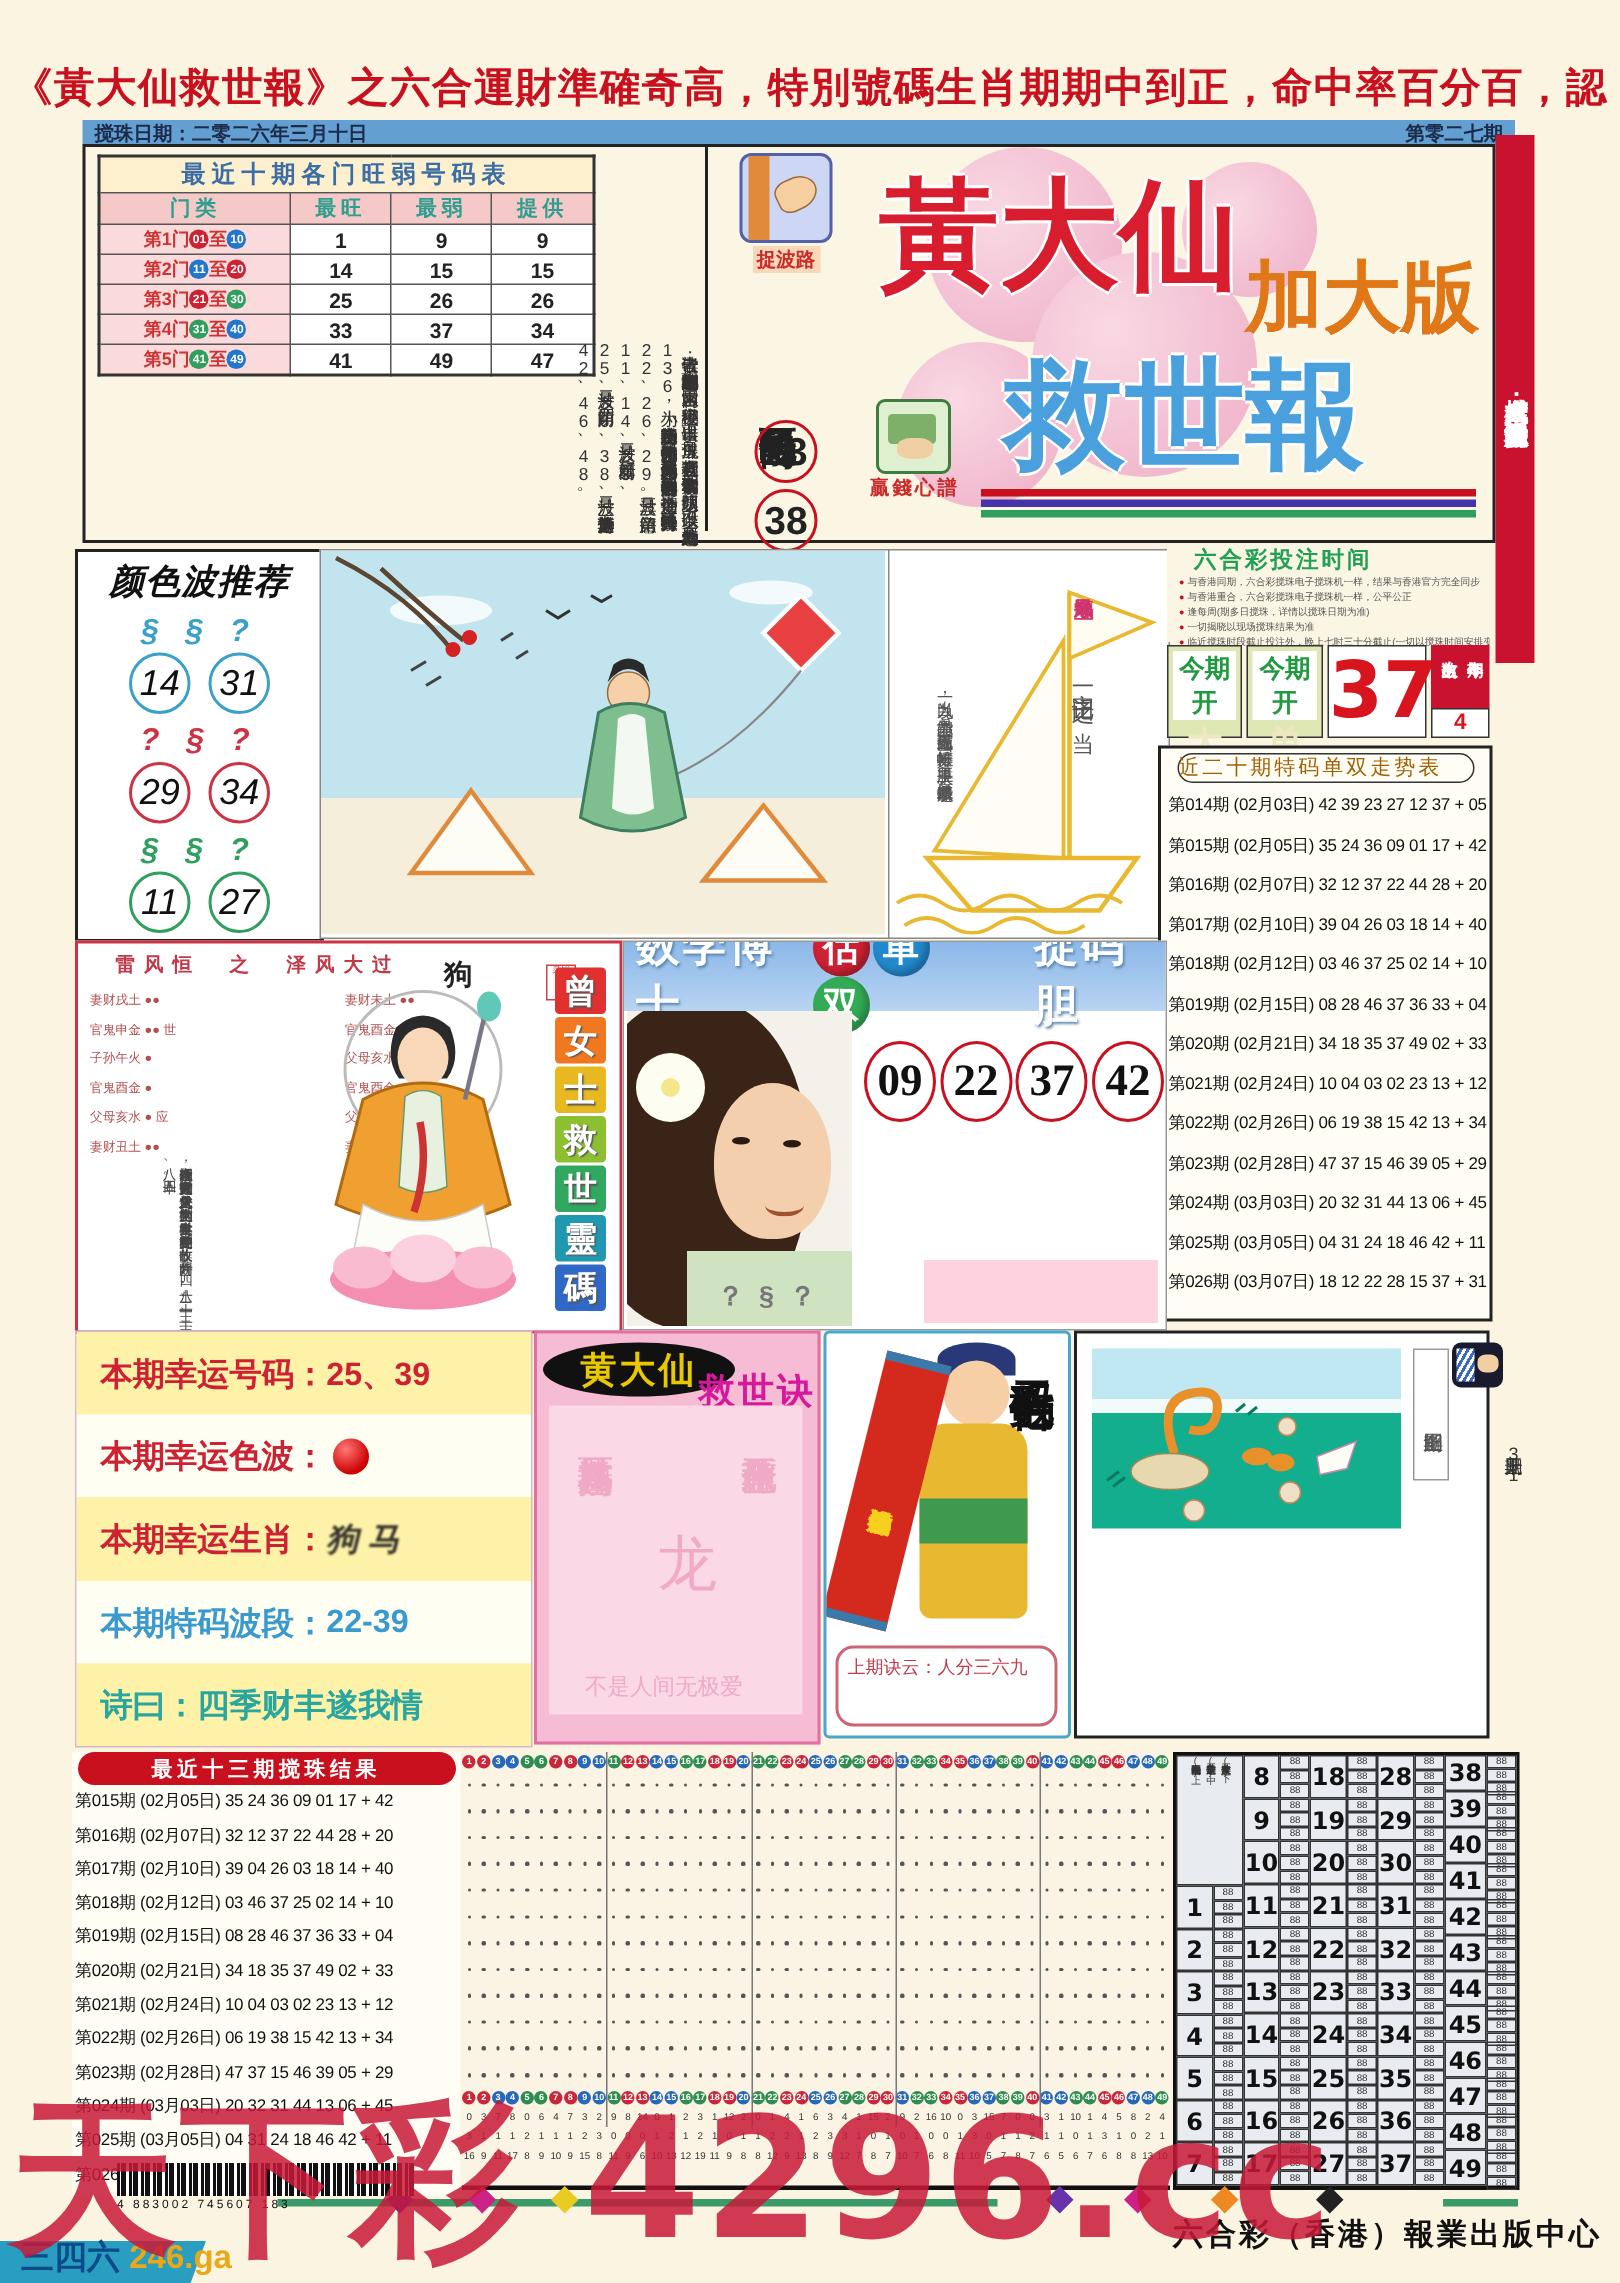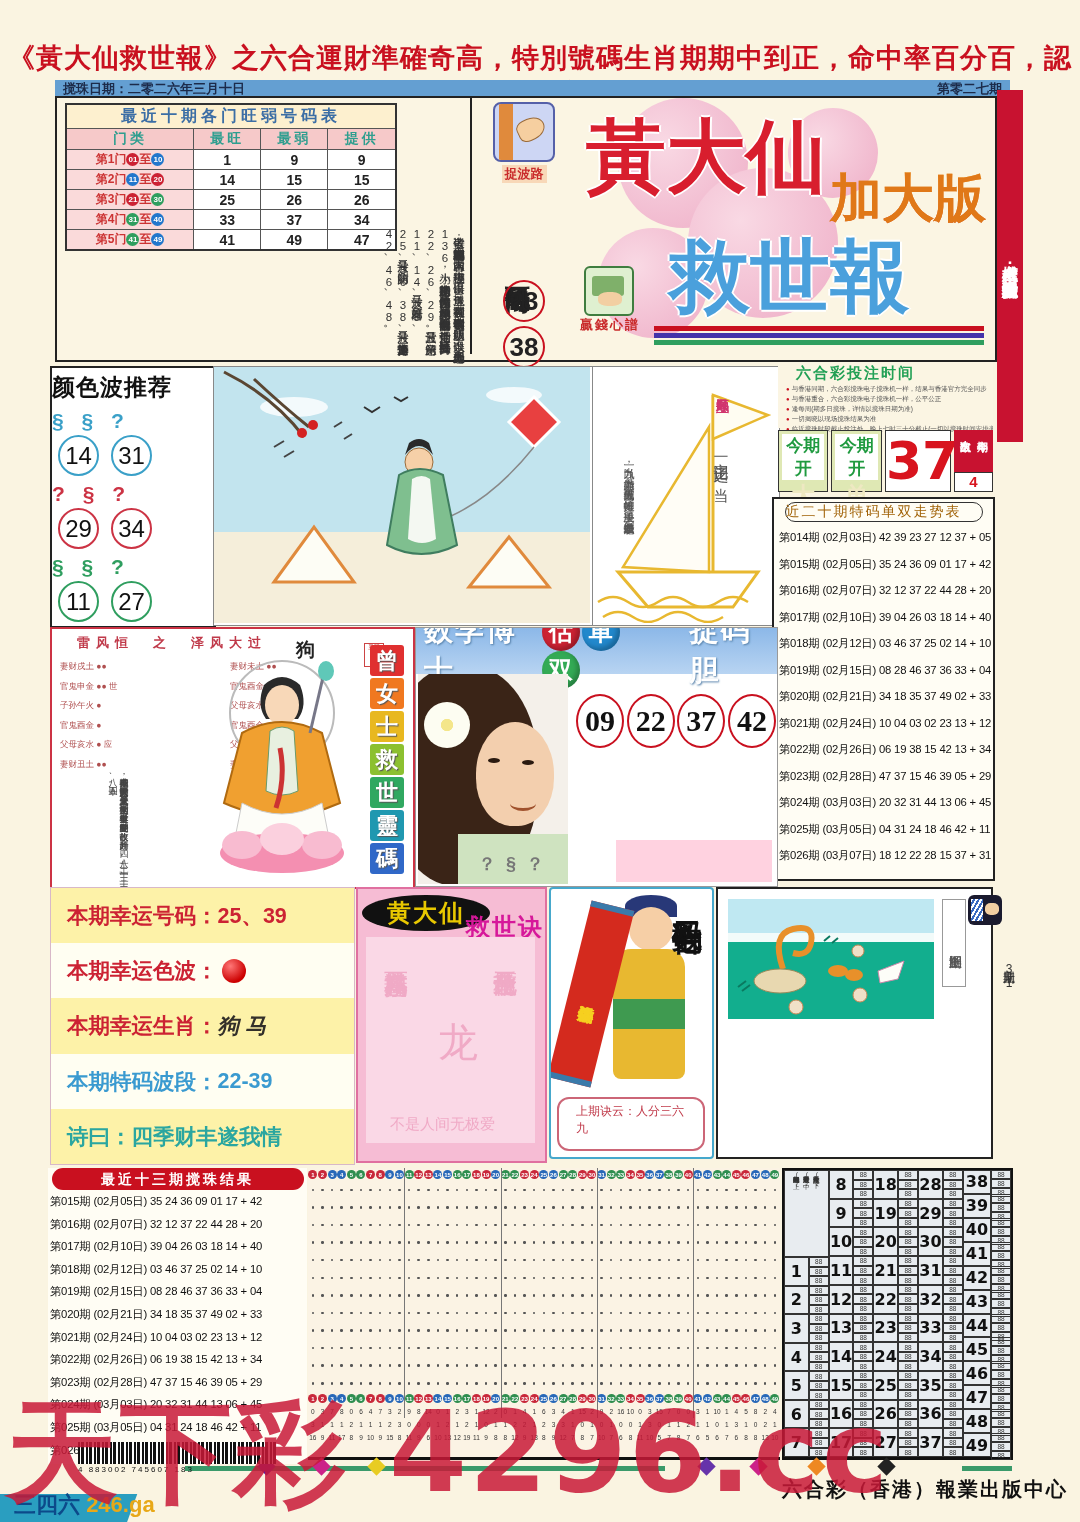--- a/index.html
+++ b/index.html
@@ -48,21 +48,21 @@
   .stripes div{height:5px;margin-bottom:2px;}
   .mo-icon{position:absolute;left:6px;top:168px;width:46px;height:46px;background:#dff0d0;
            border:2px solid #3f7d3f;border-radius:6px;overflow:hidden;}
   .mo-icon i{position:absolute;left:6px;top:8px;width:32px;height:20px;background:#7fb06a;border-radius:3px;display:block;}
   .mo-icon b{position:absolute;left:12px;top:24px;width:24px;height:14px;background:#f2cfa2;border-radius:40%;display:block;}
   .mo-lbl{position:absolute;left:2px;top:218px;font-size:13px;color:#c92b2b;font-weight:bold;letter-spacing:2px;}
   
   .sideban{left:997px;top:90px;width:26px;height:352px;background:#c81230;color:#fff;
            font-size:16px;font-weight:bold;line-height:25px;text-align:center;padding-top:6px;box-sizing:border-box;}
   
-  .cwave{left:50px;top:366px;width:162px;height:258px;border:2.5px solid #222;background:#fff;}
+  .cwave{left:50px;top:366px;width:162px;height:258px;border:2.5px solid #222;background:#fff;text-align:center;font-style:italic;}
   .cwave h3{margin:4px 0 0;font-size:23px;letter-spacing:1px;color:#111;}
   .cw-sym{font-size:21px;font-weight:bold;margin-top:6px;letter-spacing:6px;}
   .cw-nums{margin-top:2px;}
   .cw-c{display:inline-flex;align-items:center;justify-content:center;width:37px;height:37px;
         border-radius:50%;border:2px solid;font-size:24px;color:#111;margin:0 6px;}
   
   .illu{left:213px;top:366px;width:378px;height:258px;border:1px solid #888;background:#fff;}
   .boatp{left:592px;top:366px;width:186px;height:258px;border:1px solid #888;background:#fff;overflow:hidden;}
   .flagtx{position:absolute;left:122px;top:22px;font-size:13px;font-weight:bold;color:#d1356e;line-height:15px;}
   .sail1{position:absolute;left:118px;top:82px;font-size:15px;color:#555;letter-spacing:2px;}
@@ -141,21 +141,21 @@
   .csn{left:549px;top:887px;width:165px;height:272px;border:2px solid #46a8cc;background:#fff;border-radius:4px;overflow:hidden;box-sizing:border-box;}
   .csn .scroll{position:absolute;left:18px;top:14px;width:44px;height:170px;background:#d42a1e;transform:rotate(14deg);
                border-top:6px solid #3a7aaa;border-bottom:6px solid #3a7aaa;display:flex;align-items:center;justify-content:center;}
   .csn .scroll span{writing-mode:vertical-rl;text-orientation:upright;color:#f6d020;font-size:16px;font-weight:bold;line-height:18px;}
   .csn .head{position:absolute;left:78px;top:18px;width:44px;height:44px;background:#f6cfa6;border-radius:50%;}
   .csn .hat{position:absolute;left:74px;top:6px;width:52px;height:22px;background:#283878;border-radius:50% 50% 0 0;}
   .csn .body{position:absolute;left:62px;top:60px;width:72px;height:130px;background:#e8b830;border-radius:18px 18px 8px 8px;}
   .csn .belt{position:absolute;left:62px;top:110px;width:72px;height:30px;background:#3f9a50;}
   .csn .side{position:absolute;right:6px;top:10px;height:200px;font-size:30px;font-weight:bold;color:#111;line-height:38px;}
   .csn .note{position:absolute;left:6px;top:208px;width:148px;height:54px;border:2px solid #cc6677;border-radius:12px;
-             font-size:12px;color:#c03a4a;padding:4px 17px;box-sizing:border-box;}
+             font-size:12px;color:#c03a4a;padding:4px 6px;box-sizing:border-box;}
   
   .liq{left:716px;top:887px;width:277px;height:272px;border:2px solid #222;background:#fff;box-sizing:border-box;}
   .liq .pic{position:absolute;left:10px;top:10px;width:206px;height:120px;
             background:linear-gradient(#bfe8f2 0 28%,#f2fbfa 28% 36%,#12ae8e 36%);overflow:hidden;}
   .liq .lblbox{position:absolute;left:224px;top:10px;width:24px;height:88px;border:1px solid #999;
                font-size:13px;color:#555;text-align:center;line-height:20px;padding-top:4px;box-sizing:border-box;}
   .liq .hicon{position:absolute;left:250px;top:6px;width:34px;height:30px;background:#1a1a2e;border-radius:6px;overflow:hidden;}
   .liq .hicon i{position:absolute;left:3px;top:4px;width:12px;height:22px;background:repeating-linear-gradient(120deg,#fff 0 2px,#3a6ac0 2px 4px);display:block;}
   .liq .hicon b{position:absolute;right:3px;top:8px;width:14px;height:12px;background:#f2cfa2;border-radius:40%;display:block;}
   .lastout{left:1000px;top:962px;font-size:12px;color:#333;height:120px;}

